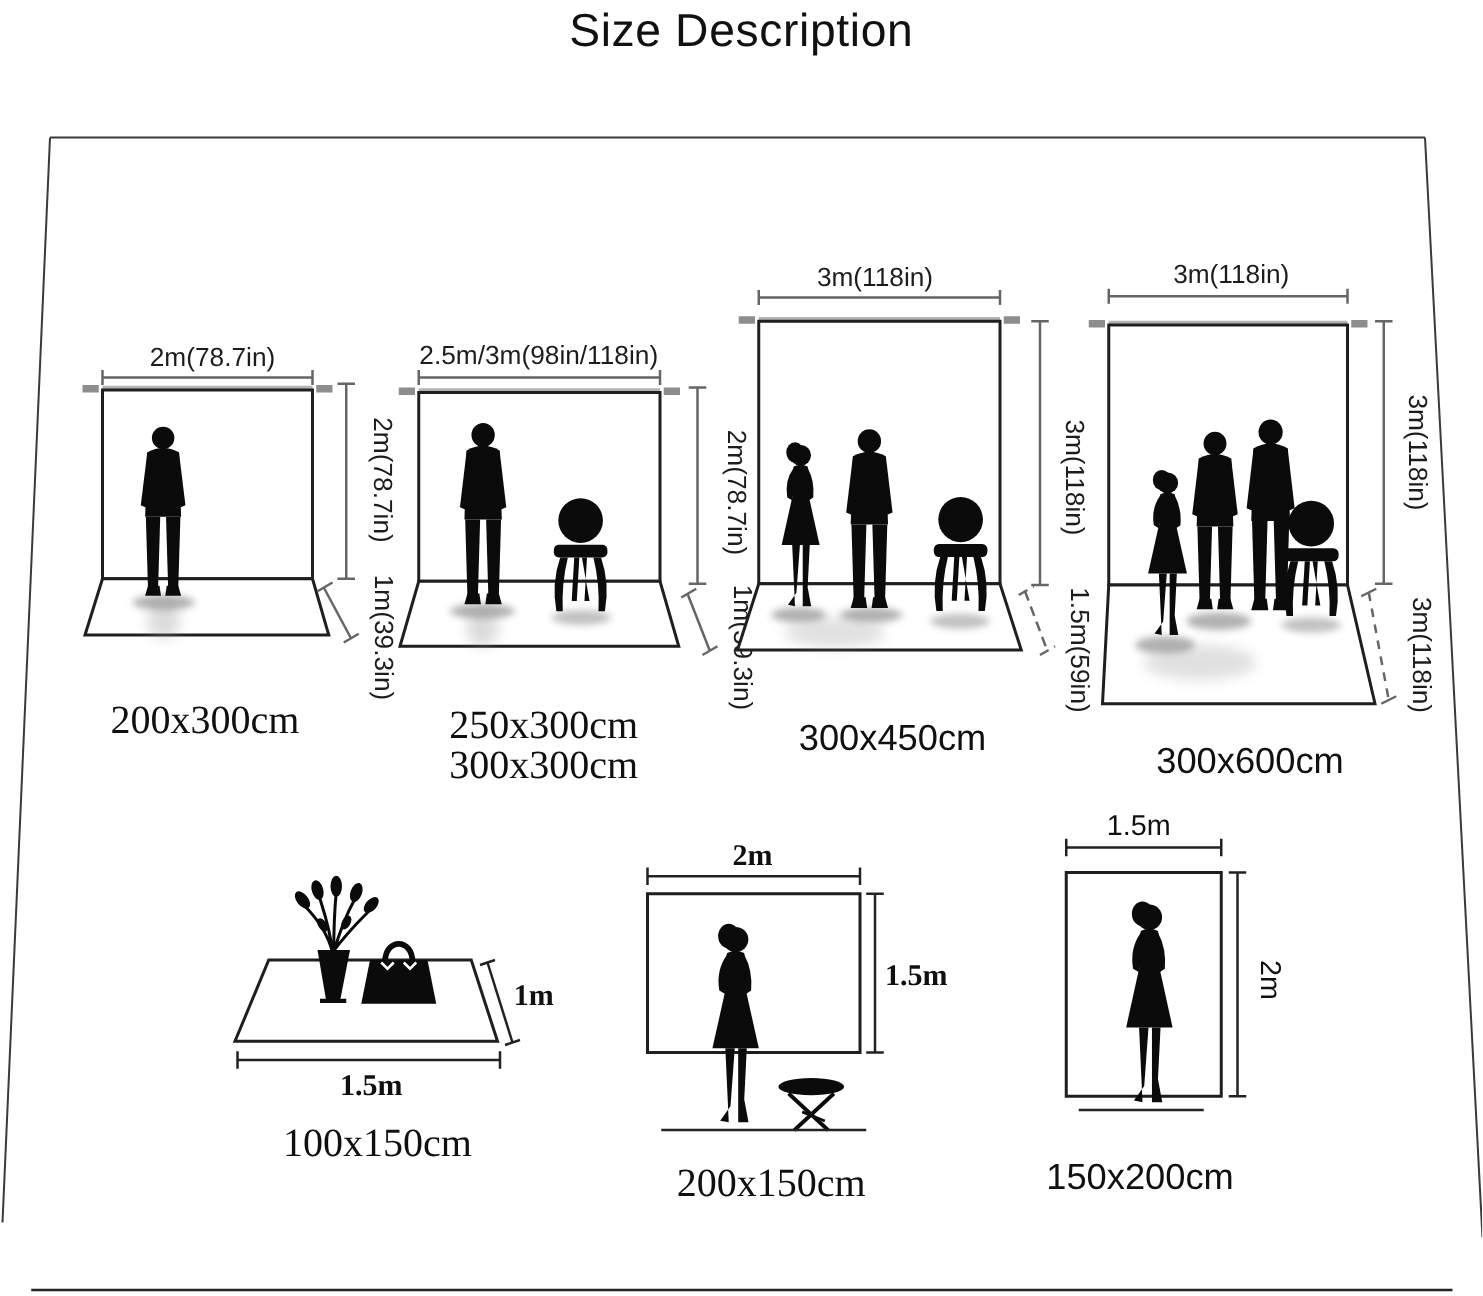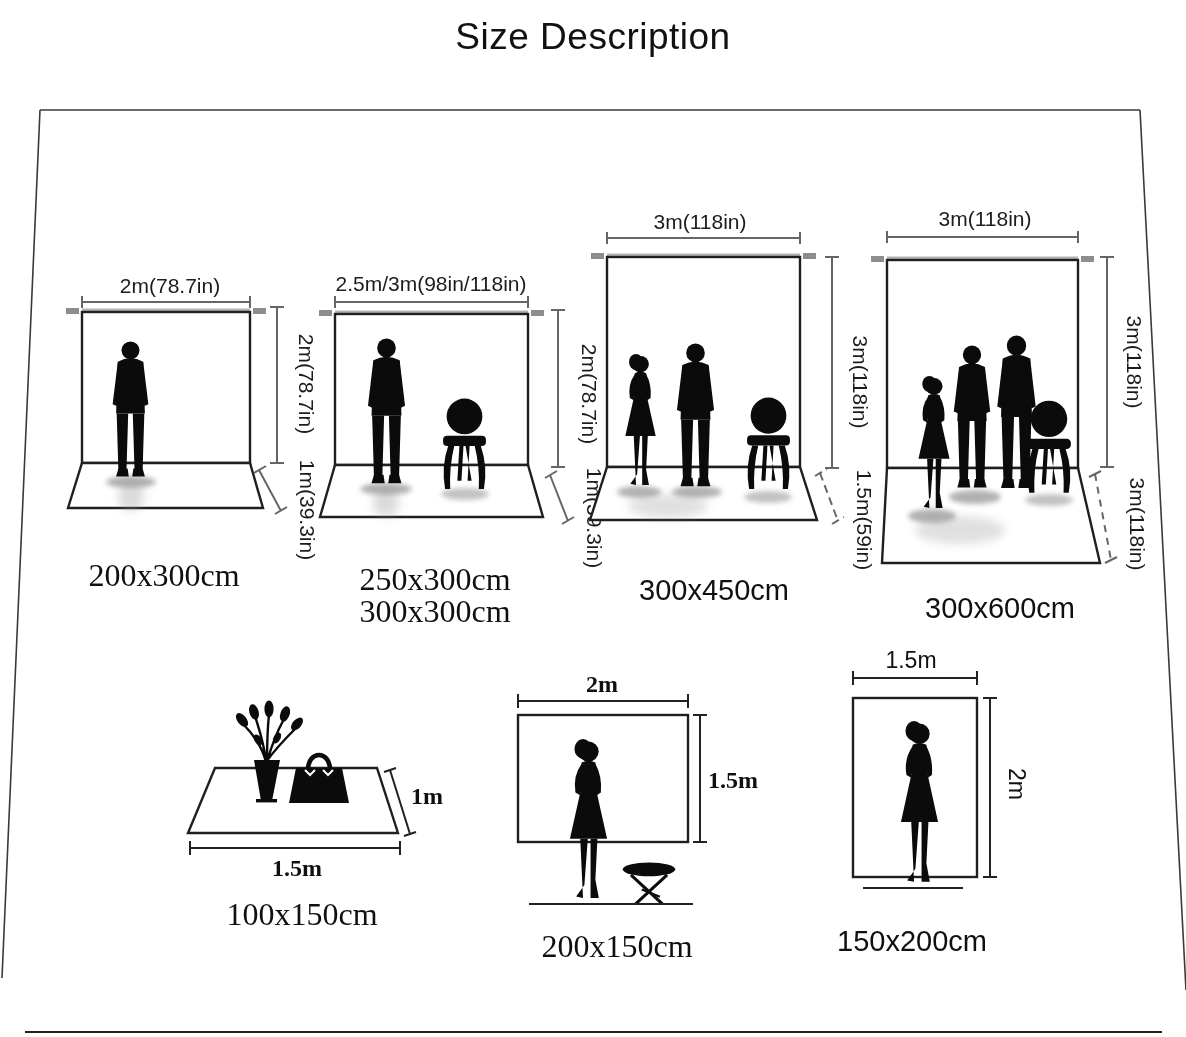--- a/index.html
+++ b/index.html
@@ -1,18 +1,18 @@
 <!DOCTYPE html>
 <html><head>
 <meta charset="utf-8">
 <style>
   html,body{margin:0;padding:0;background:#ffffff;}
   .page{position:relative;width:1186px;height:1037px;background:#ffffff;overflow:hidden;
         font-family:"Liberation Sans",sans-serif;}
-  .page-title{position:absolute;top:0;left:0;width:100%;margin:0;padding-top:16px;
+  .page-title{position:absolute;top:0;left:0;width:100%;margin:0;padding-top:4px;
         text-align:center;font-size:37px;font-weight:500;color:#111;
         font-family:"Liberation Sans",sans-serif;letter-spacing:.5px;}
   svg.scene{position:absolute;top:0;left:0;}
   
   .t-dim      {font:21px "Liberation Sans",sans-serif; fill:#1c1c1c;}
   .t-size-ser {font:32px "Liberation Serif",serif; fill:#101010;}
   .t-size-sans{font:29px "Liberation Sans",sans-serif; fill:#101010;}
   .t-mini-ser {font:700 24px "Liberation Serif",serif; fill:#101010;}
   .t-mini-sans{font:23px "Liberation Sans",sans-serif; fill:#101010;}
   .ln-thin{stroke:#3a3a3a;stroke-width:1.6;fill:none;}

